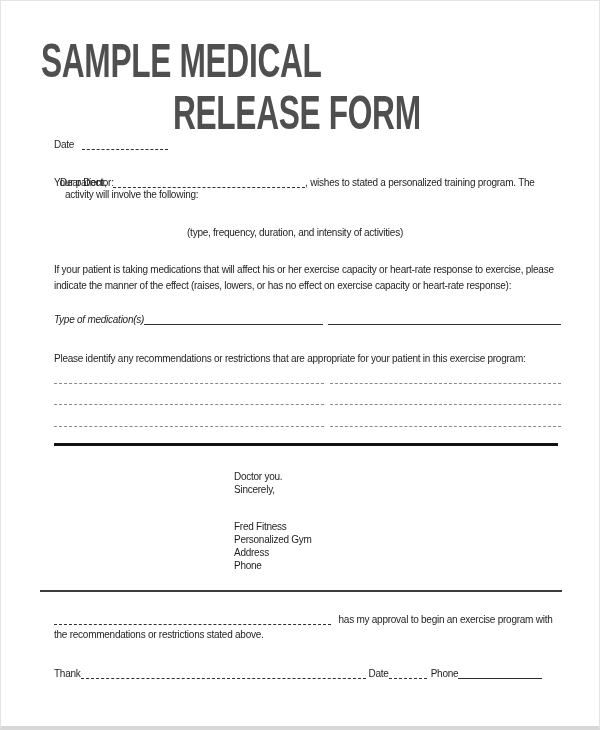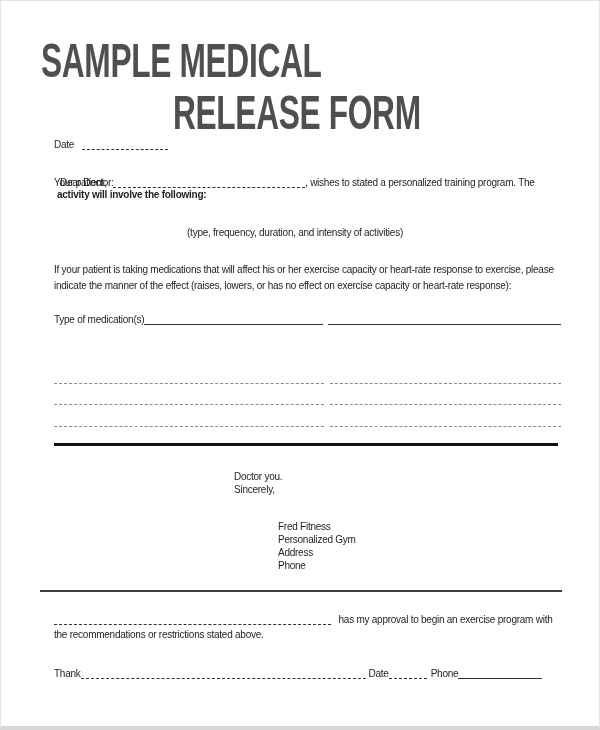--- a/index.html
+++ b/index.html
@@ -59,47 +59,48 @@
     <span>Date</span>
     <span class="bl" style="width:86px; margin-left:5px;"></span>
   </div>
 
   <div class="abs" style="left:53px; top:176px;margin-left:6px;">Dear Doctor:</div>
 
   <div class="abs" style="left:53px; top:174px;">
     <span>Your patient,</span>
     <span class="bl" style="width:192px; margin-left:4px;"></span><span>, wishes to stated a personalized training program. The</span>
   </div>
-  <div class="abs" style="left:56px; top:188px;font-weight:bold;">activity will involve the following:</div>
+  <div class="abs" style="left:64px; top:188px;">activity will involve the following:</div>
 
   <div class="abs" style="left:0; top:226px; width:600px; text-align:center; padding-right:12px; box-sizing:border-box;">(type, frequency, duration, and intensity of activities)</div>
 
   <div class="abs para" style="left:53px; top:261px; width:508px;">If your patient is taking medications that will affect his or her exercise capacity or heart-rate response to exercise, please indicate the manner of the effect (raises, lowers, or has no effect on exercise capacity or heart-rate response):</div>
 
-  <div class="abs flexrow" style="left:53px; top:311px; width:507px;">
+  <div class="abs flexrow" style="left:53px; top:311px; width:507px;font-style:italic;">
     <span>Type of medication(s)</span>
     <span class="seg grow"></span>
     <span class="seg" style="width:233px; margin-left:5px;"></span>
   </div>
 
 
+  <div class="abs" style="left:53px; top:352px;">Please identify any recommendations or restrictions that are appropriate for your patient in this exercise program:</div>
 
   <div class="rule-seg" style="left:53px; top:382px; width:270px;"></div>
   <div class="rule-seg" style="left:329px; top:382px; width:231px;"></div>
   <div class="rule-seg" style="left:53px; top:403px; width:270px;"></div>
   <div class="rule-seg" style="left:329px; top:403px; width:231px;"></div>
   <div class="rule-seg" style="left:53px; top:425px; width:270px;"></div>
   <div class="rule-seg" style="left:329px; top:425px; width:231px;"></div>
   <div class="thick-line" style="left:53px; top:442px; width:504px;"></div>
 
   <div class="abs sigblock" style="left:233px; top:469px;">
     <div>Doctor you.</div>
     <div>Sincerely,</div>
   </div>
-  <div class="abs sigblock" style="left:233px; top:519px;margin-left:44px;">
+  <div class="abs sigblock" style="left:233px; top:519px;">
     <div>Fred Fitness</div>
     <div>Personalized Gym</div>
     <div>Address</div>
     <div>Phone</div>
   </div>
 
   <div class="hr" style="left:39px; top:589px; width:522px;"></div>
 
   <div class="abs" style="left:53px; top:611px;">
     <span class="bl" style="width:277px;"></span>

